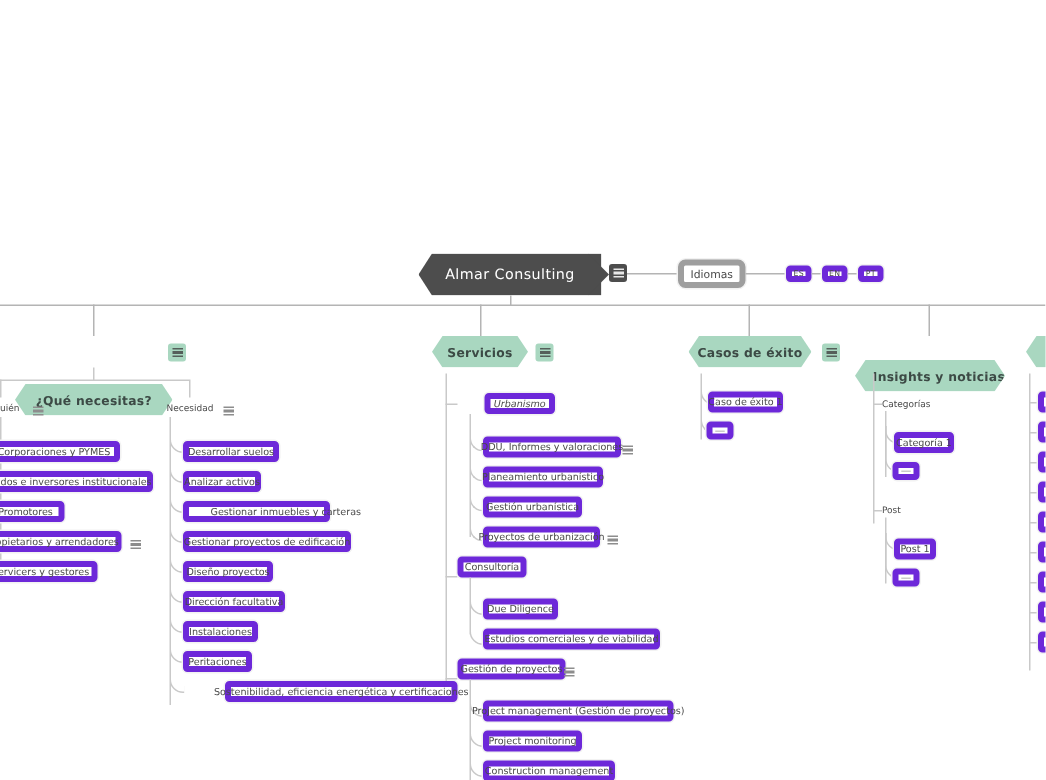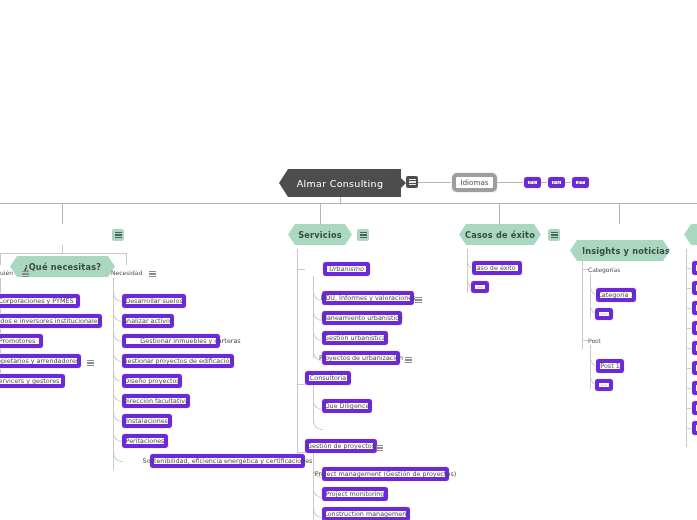--- a/index.html
+++ b/index.html
@@ -241,20 +241,23 @@
   <div class="line hline line-soft" style="left:297px;top:384px;width:8px;"></div>
   <div class="node" style="left:305px;top:371px;width:46px;">
     <span>Consultoría</span>
   </div>
   <div class="line vline line-soft" style="left:313px;top:385px;height:38px;"></div>
   <div class="elbow" style="left:313px;top:397px;width:9px;height:12px;"></div>
   <div class="node" style="left:322px;top:399px;width:50px;">
     <span>Due Diligence</span>
   </div>
   <div class="elbow" style="left:313px;top:397px;width:9px;height:32px;"></div>
+  <div class="node" style="left:322px;top:419px;width:118px;">
+    <span>Estudios comerciales y de viabilidad</span>
+  </div>
 
   <div class="line hline line-soft" style="left:297px;top:452px;width:8px;"></div>
   <div class="node" style="left:305px;top:439px;width:72px;">
     <span>Gestión de proyectos</span>
   </div>
   <div class="ham plain" style="left:373px;top:442px;">
     <i></i>
       <i></i>
       <i></i>
   </div>

